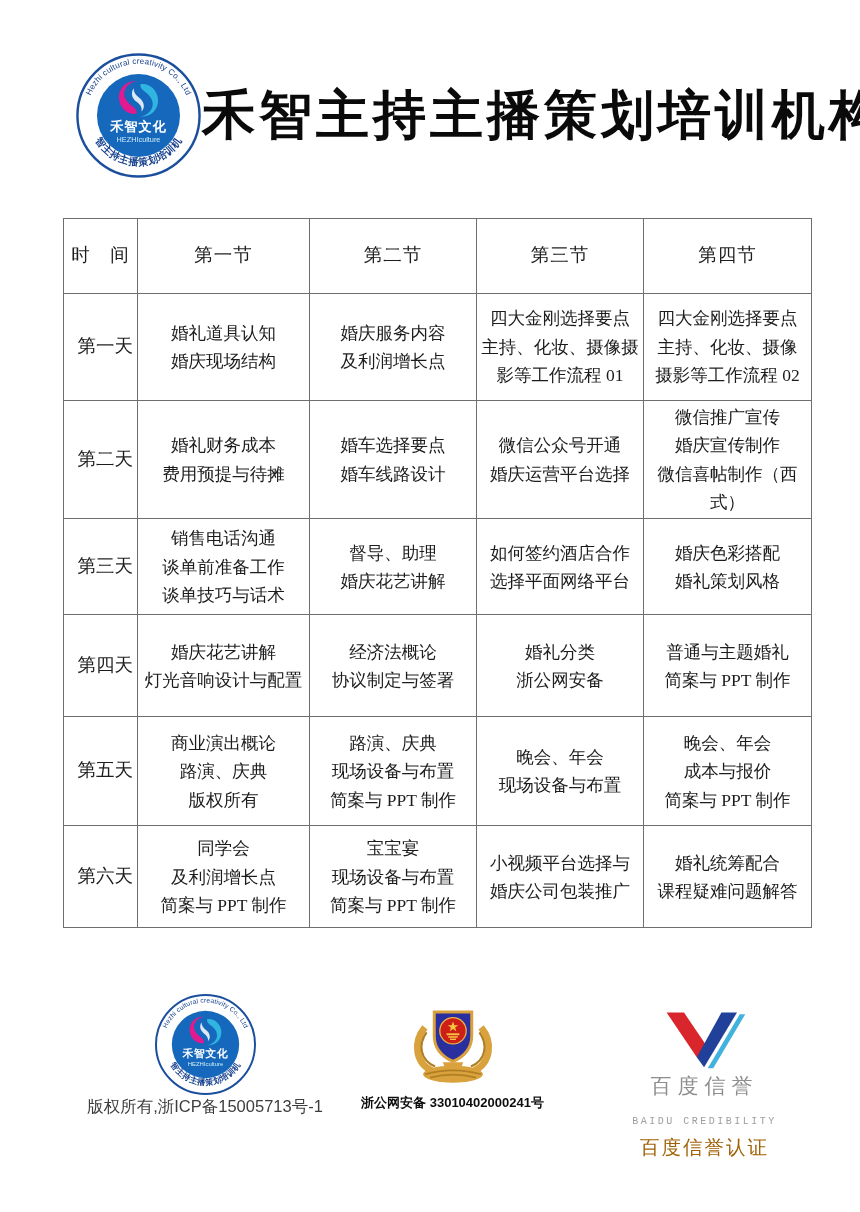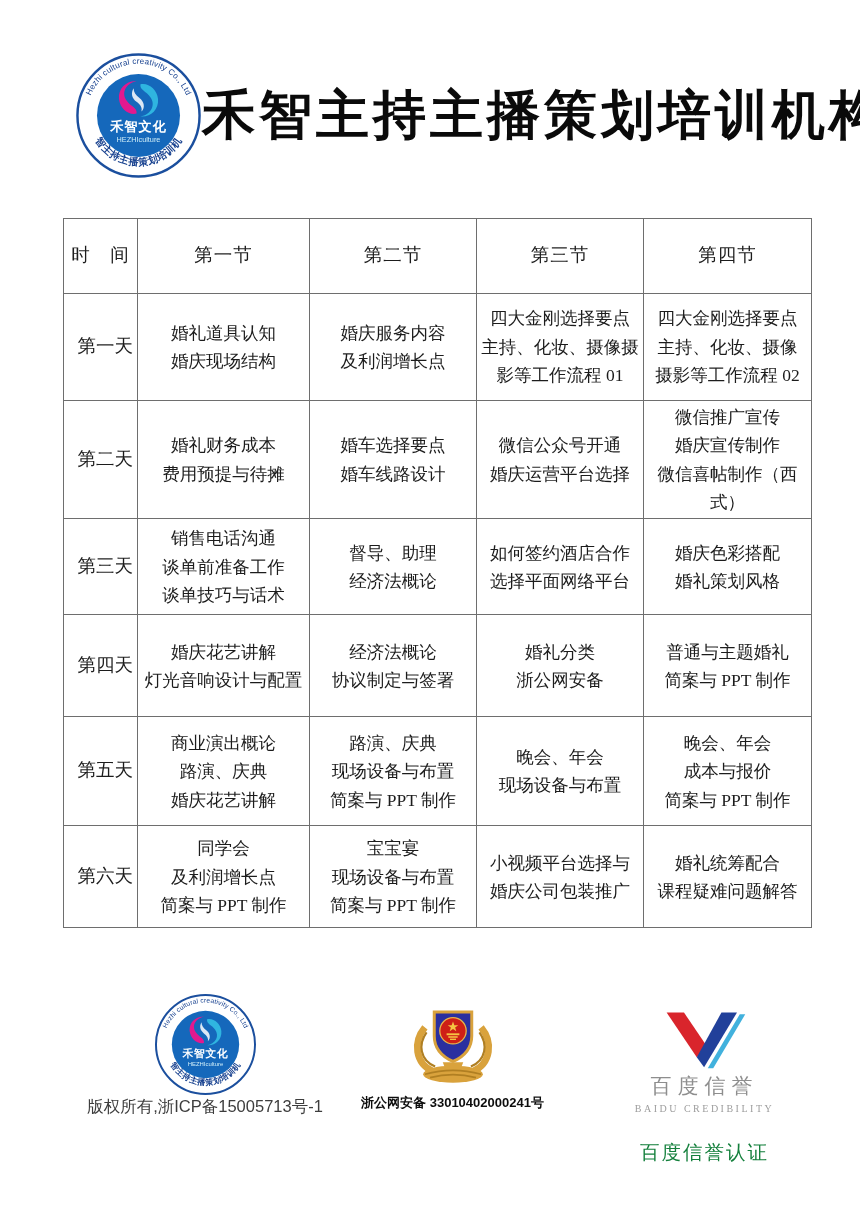--- a/index.html
+++ b/index.html
@@ -48,26 +48,26 @@
   }
   .police-no {
     margin-top:7px; font-family:"Liberation Sans","DejaVu Sans",sans-serif;
     font-size:13px; font-weight:700; color:#0d0d0d; white-space:nowrap;
   }
   .baidu-cn {
     margin-top:1px; font-family:"Liberation Sans","DejaVu Sans",sans-serif;
     font-size:21px; color:#8e8e8e; letter-spacing:6px; white-space:nowrap;
   }
   .baidu-en {
-    margin-top:3px; font-family:Liberation Serif, serif;
+    margin-top:16px; font-family:Liberation Mono, monospace;
     font-size:10px; color:#9d9d9d; letter-spacing:2.5px; white-space:nowrap;
   }
   .baidu-cert {
-    margin-top:25px; font-family:Liberation Sans, sans-serif;
-    font-size:19.5px; color:#15803d; letter-spacing:2px; white-space:nowrap;
+    margin-top:7px; font-family:Liberation Sans, sans-serif;
+    font-size:19.5px; color:#a16207; letter-spacing:2px; white-space:nowrap;
   }
 </style>
 </head>
 <body>
 
 <div class="page">
 
   <div class="header">
 
     <svg class="logo-svg" width="127" height="127" viewBox="0 0 130 130">
@@ -135,42 +135,42 @@
         <td>微信推广宣传
 婚庆宣传制作
 微信喜帖制作（西式）</td>
       </tr>
       <tr style="height:96px">
         <td class="day">第三天</td>
         <td>销售电话沟通
 谈单前准备工作
 谈单技巧与话术</td>
         <td>督导、助理
-经济法概论</td>
+婚庆花艺讲解</td>
         <td>如何签约酒店合作
 选择平面网络平台</td>
         <td>婚庆色彩搭配
 婚礼策划风格</td>
       </tr>
       <tr style="height:102px">
         <td class="day">第四天</td>
         <td>婚庆花艺讲解
 灯光音响设计与配置</td>
         <td>经济法概论
 协议制定与签署</td>
         <td>婚礼分类
 浙公网安备</td>
         <td>普通与主题婚礼
 简案与 PPT 制作</td>
       </tr>
       <tr style="height:109px">
         <td class="day">第五天</td>
         <td>商业演出概论
 路演、庆典
-婚庆花艺讲解</td>
+版权所有</td>
         <td>路演、庆典
 现场设备与布置
 简案与 PPT 制作</td>
         <td>晚会、年会
 现场设备与布置</td>
         <td>晚会、年会
 成本与报价
 简案与 PPT 制作</td>
       </tr>
       <tr style="height:102px">

